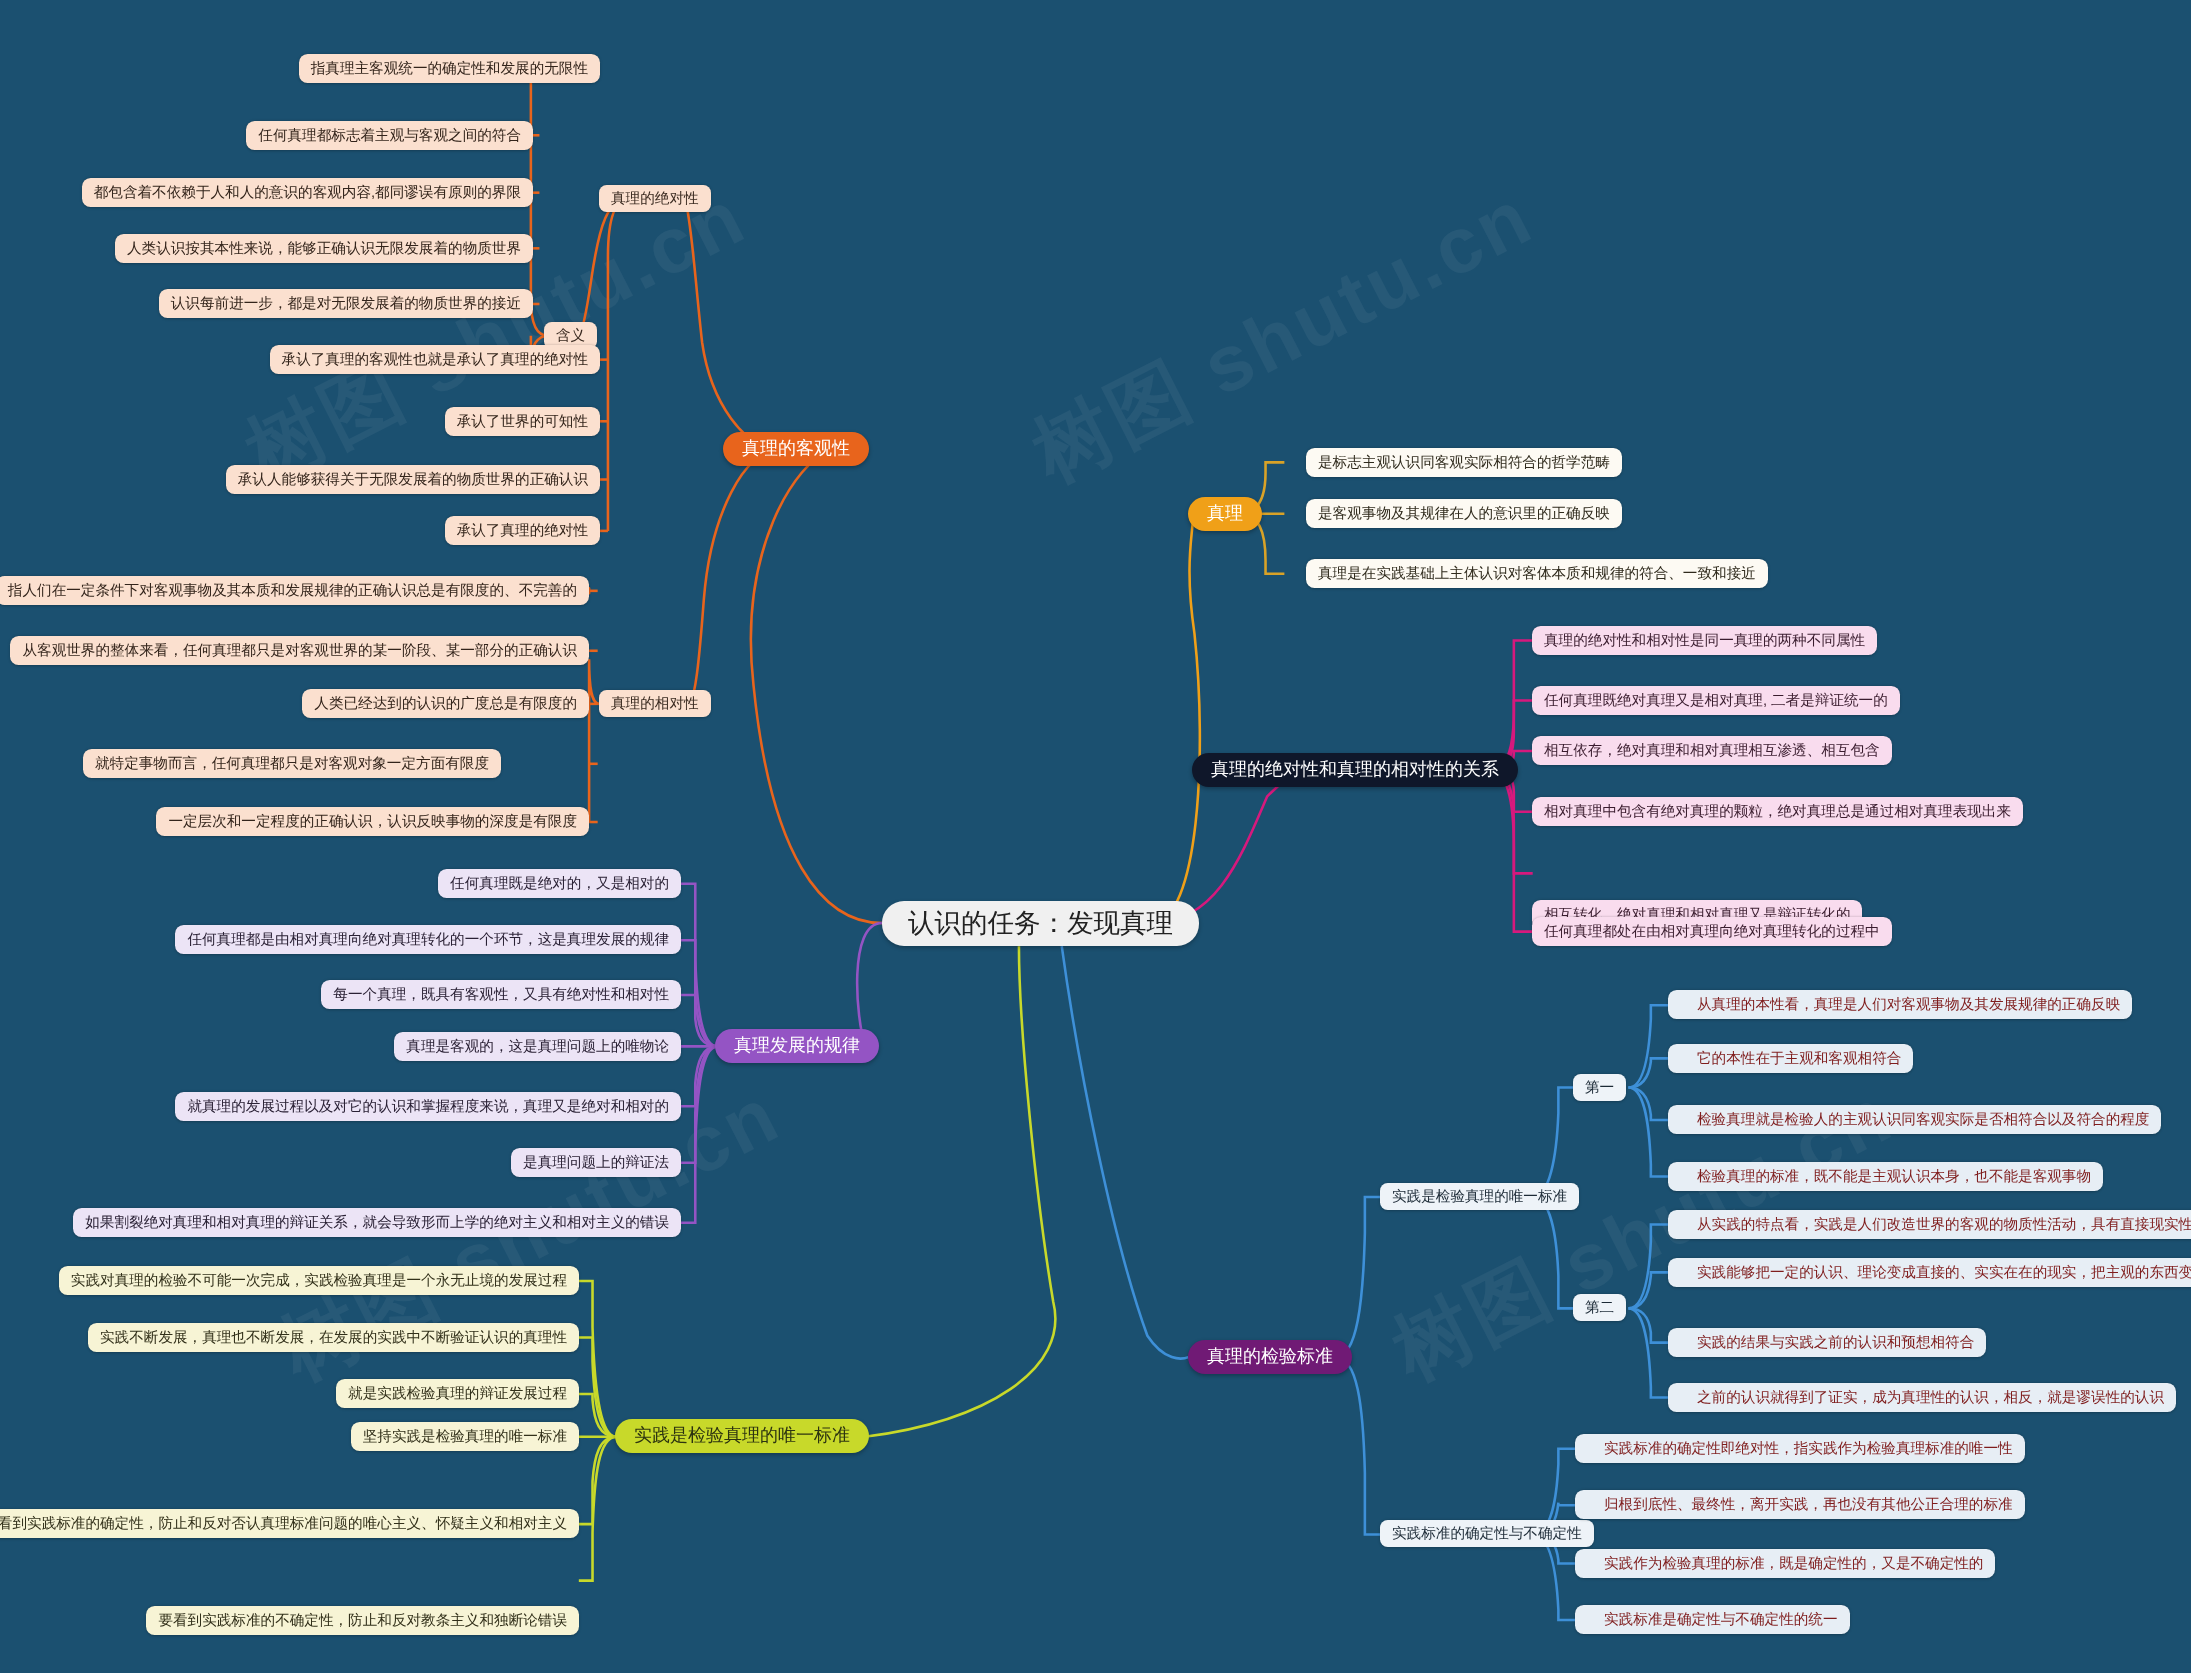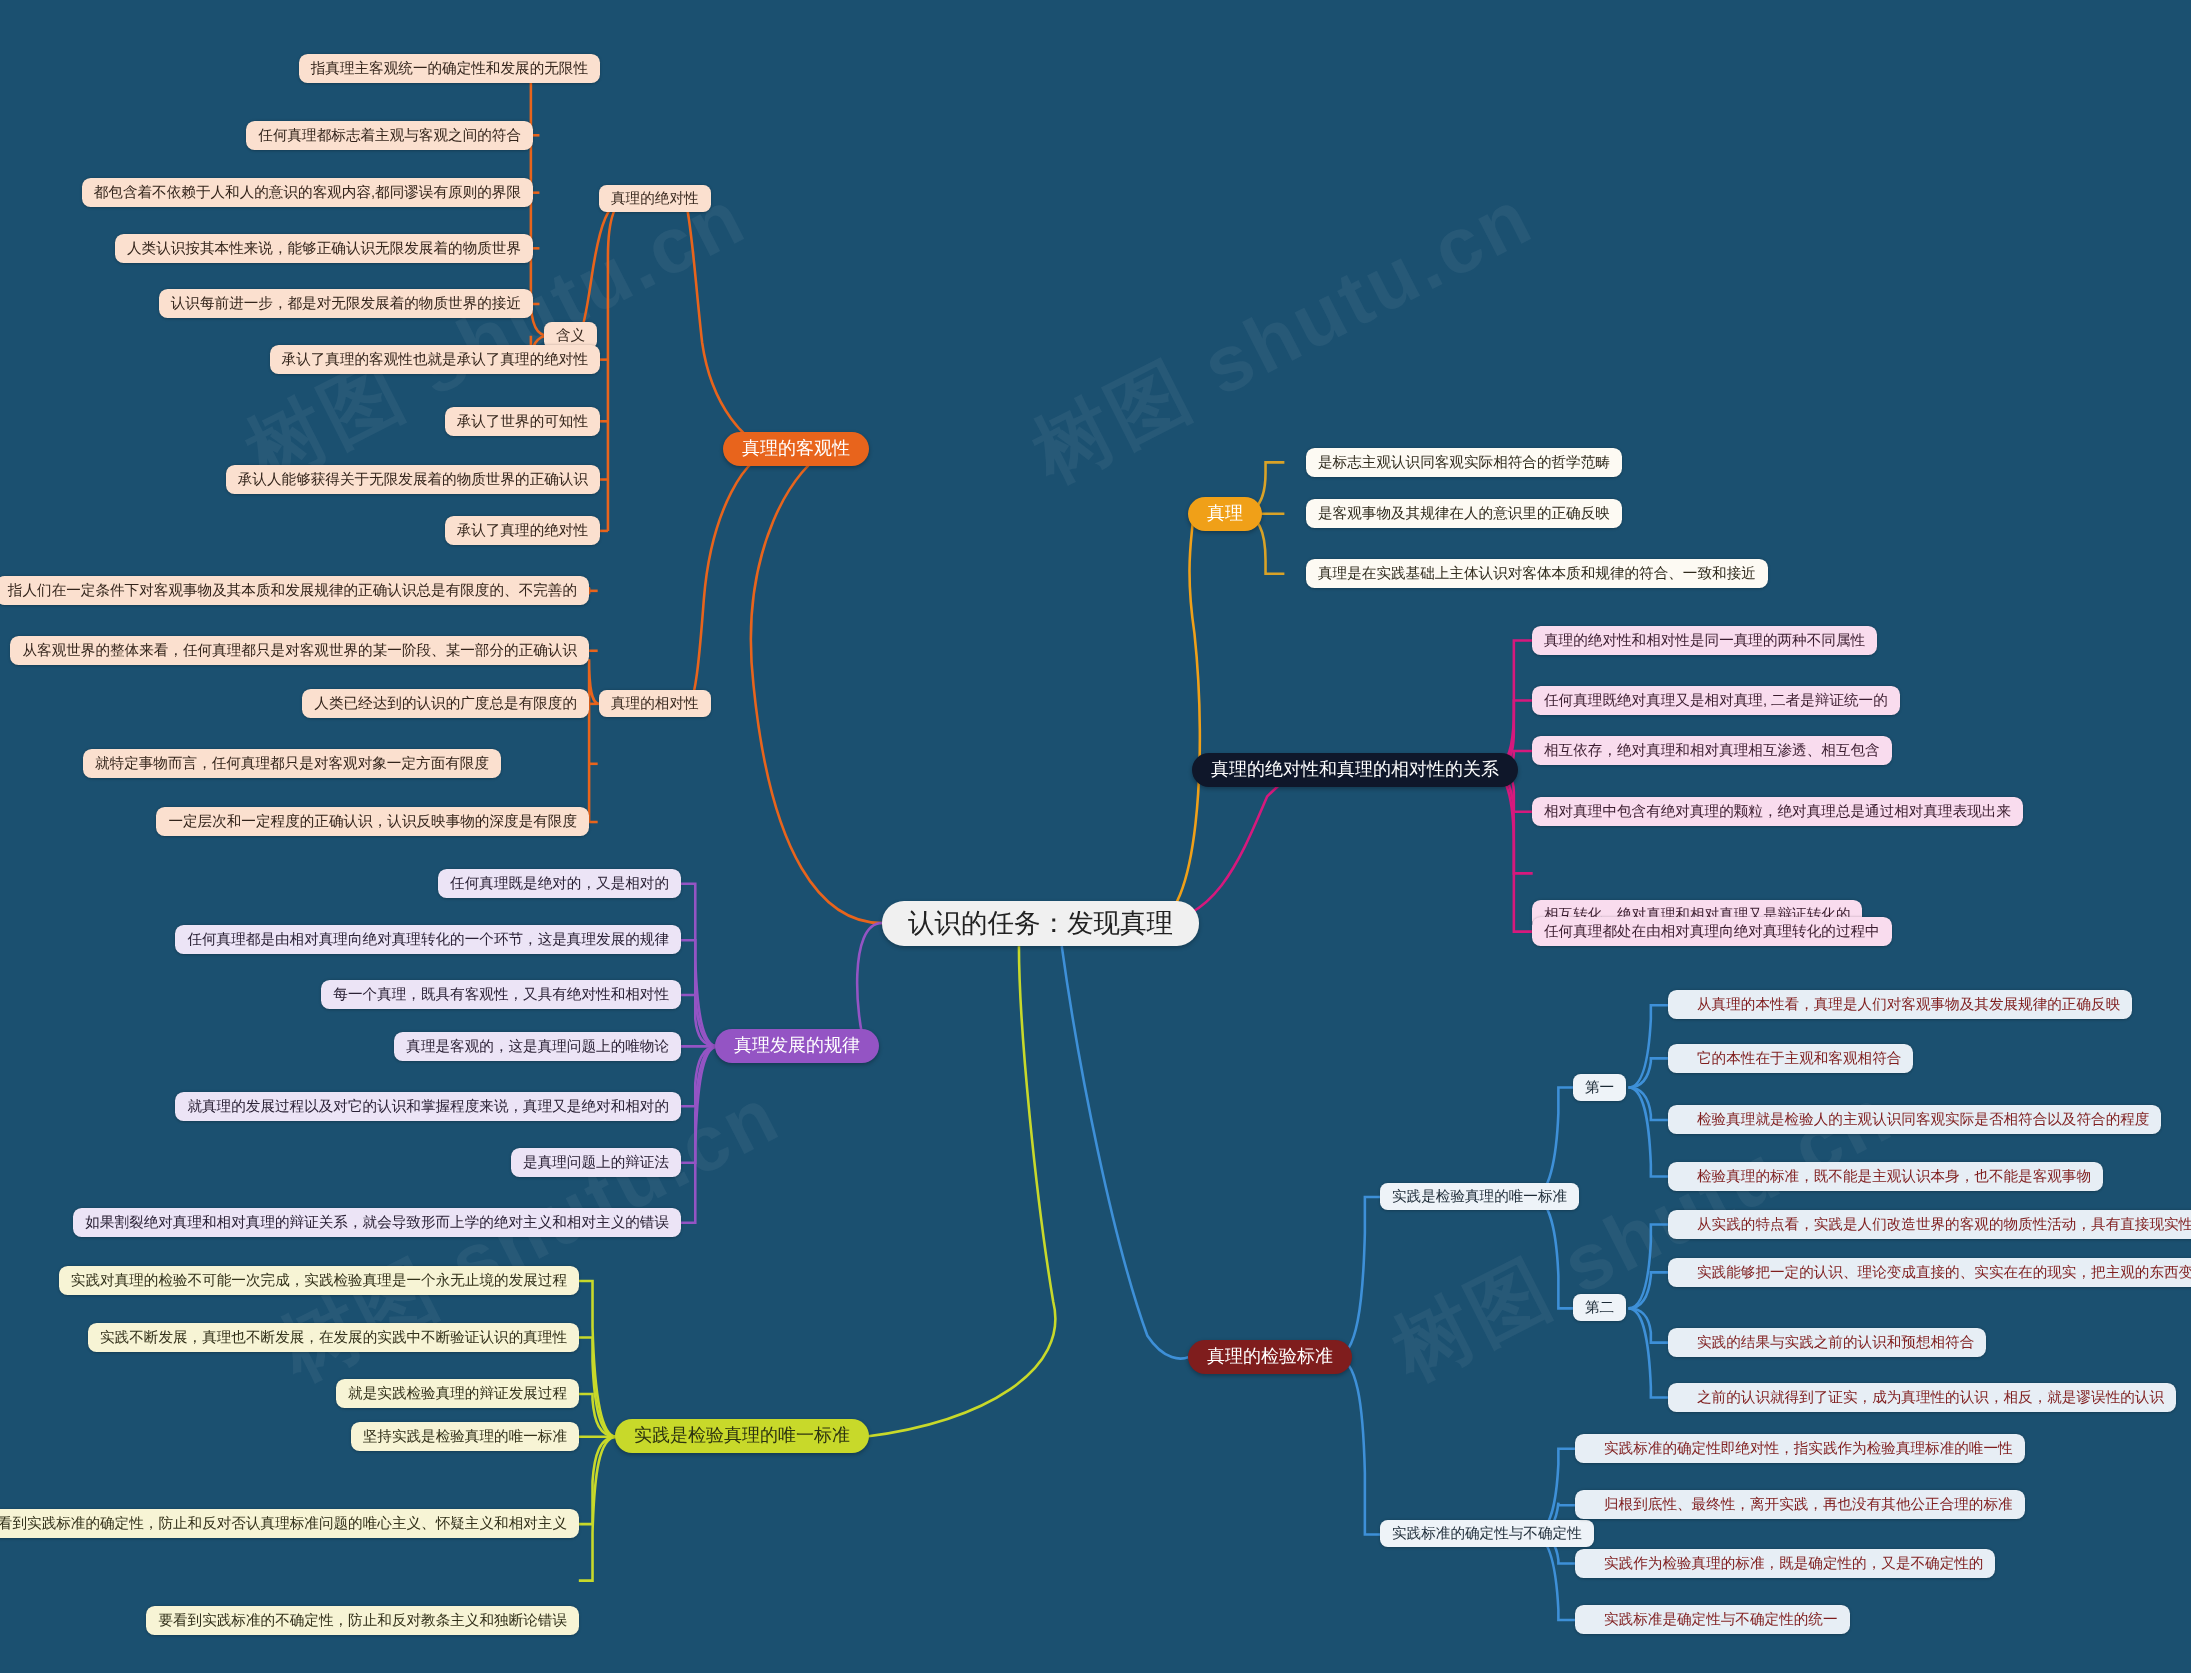--- a/index.html
+++ b/index.html
@@ -60,21 +60,21 @@
     color: #fff;
     font-size: 18px;
     height: 34px;
     padding: 0 19px;
     box-shadow: 0 1.7px 4.3px rgba(0,0,0,0.3);
   }
   .pill.orange   { background: #e8641c; }
   .pill.gold     { background: #f0a018; }
   .pill.magenta  { background: #0f172a; }
   .pill.purple   { background: #9454c4; }
-  .pill.blue     { background: #7f1d1d; text-align: center; }
+  .pill.blue     { background: #701a75; text-align: center; }
   .pill.lime     { background: #c8d92a; color: #2c3310; }
 
   
   .chip {
     border-radius: 7.7px;
     font-size: 14.6px;
     height: 27px;
     padding: 0 12px;
     box-shadow: 0 0.9px 2.6px rgba(0,0,0,0.25);
   }

